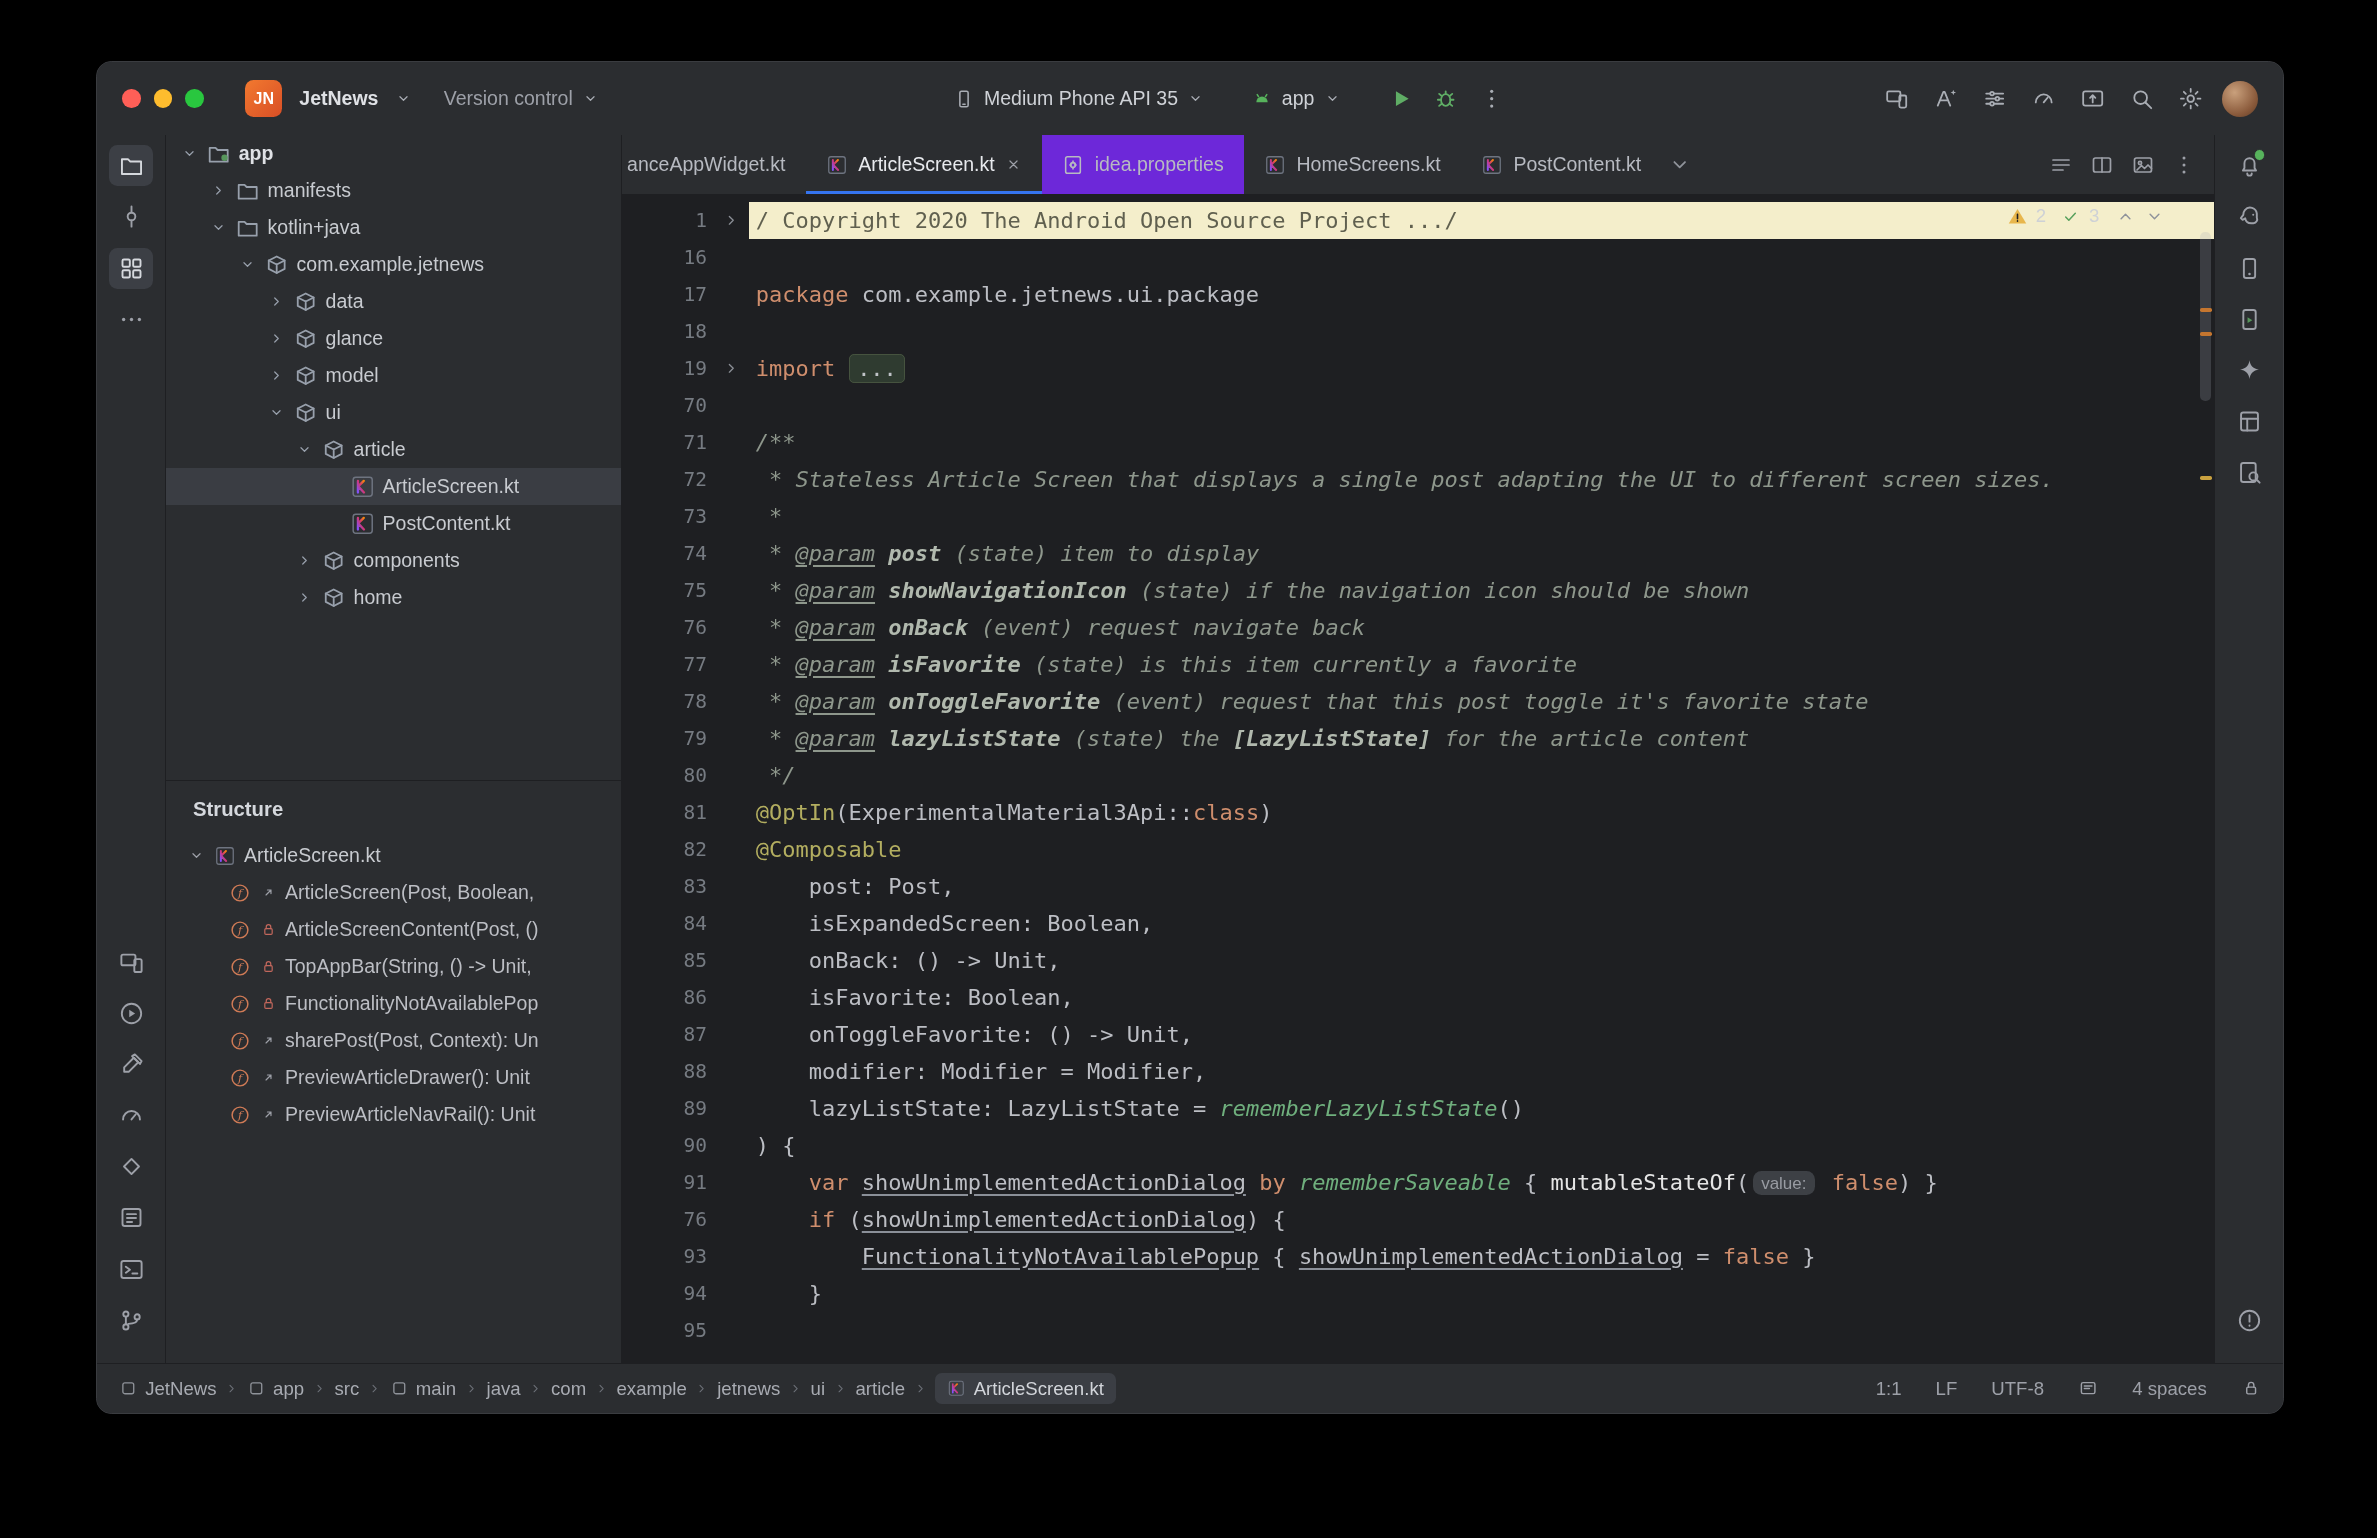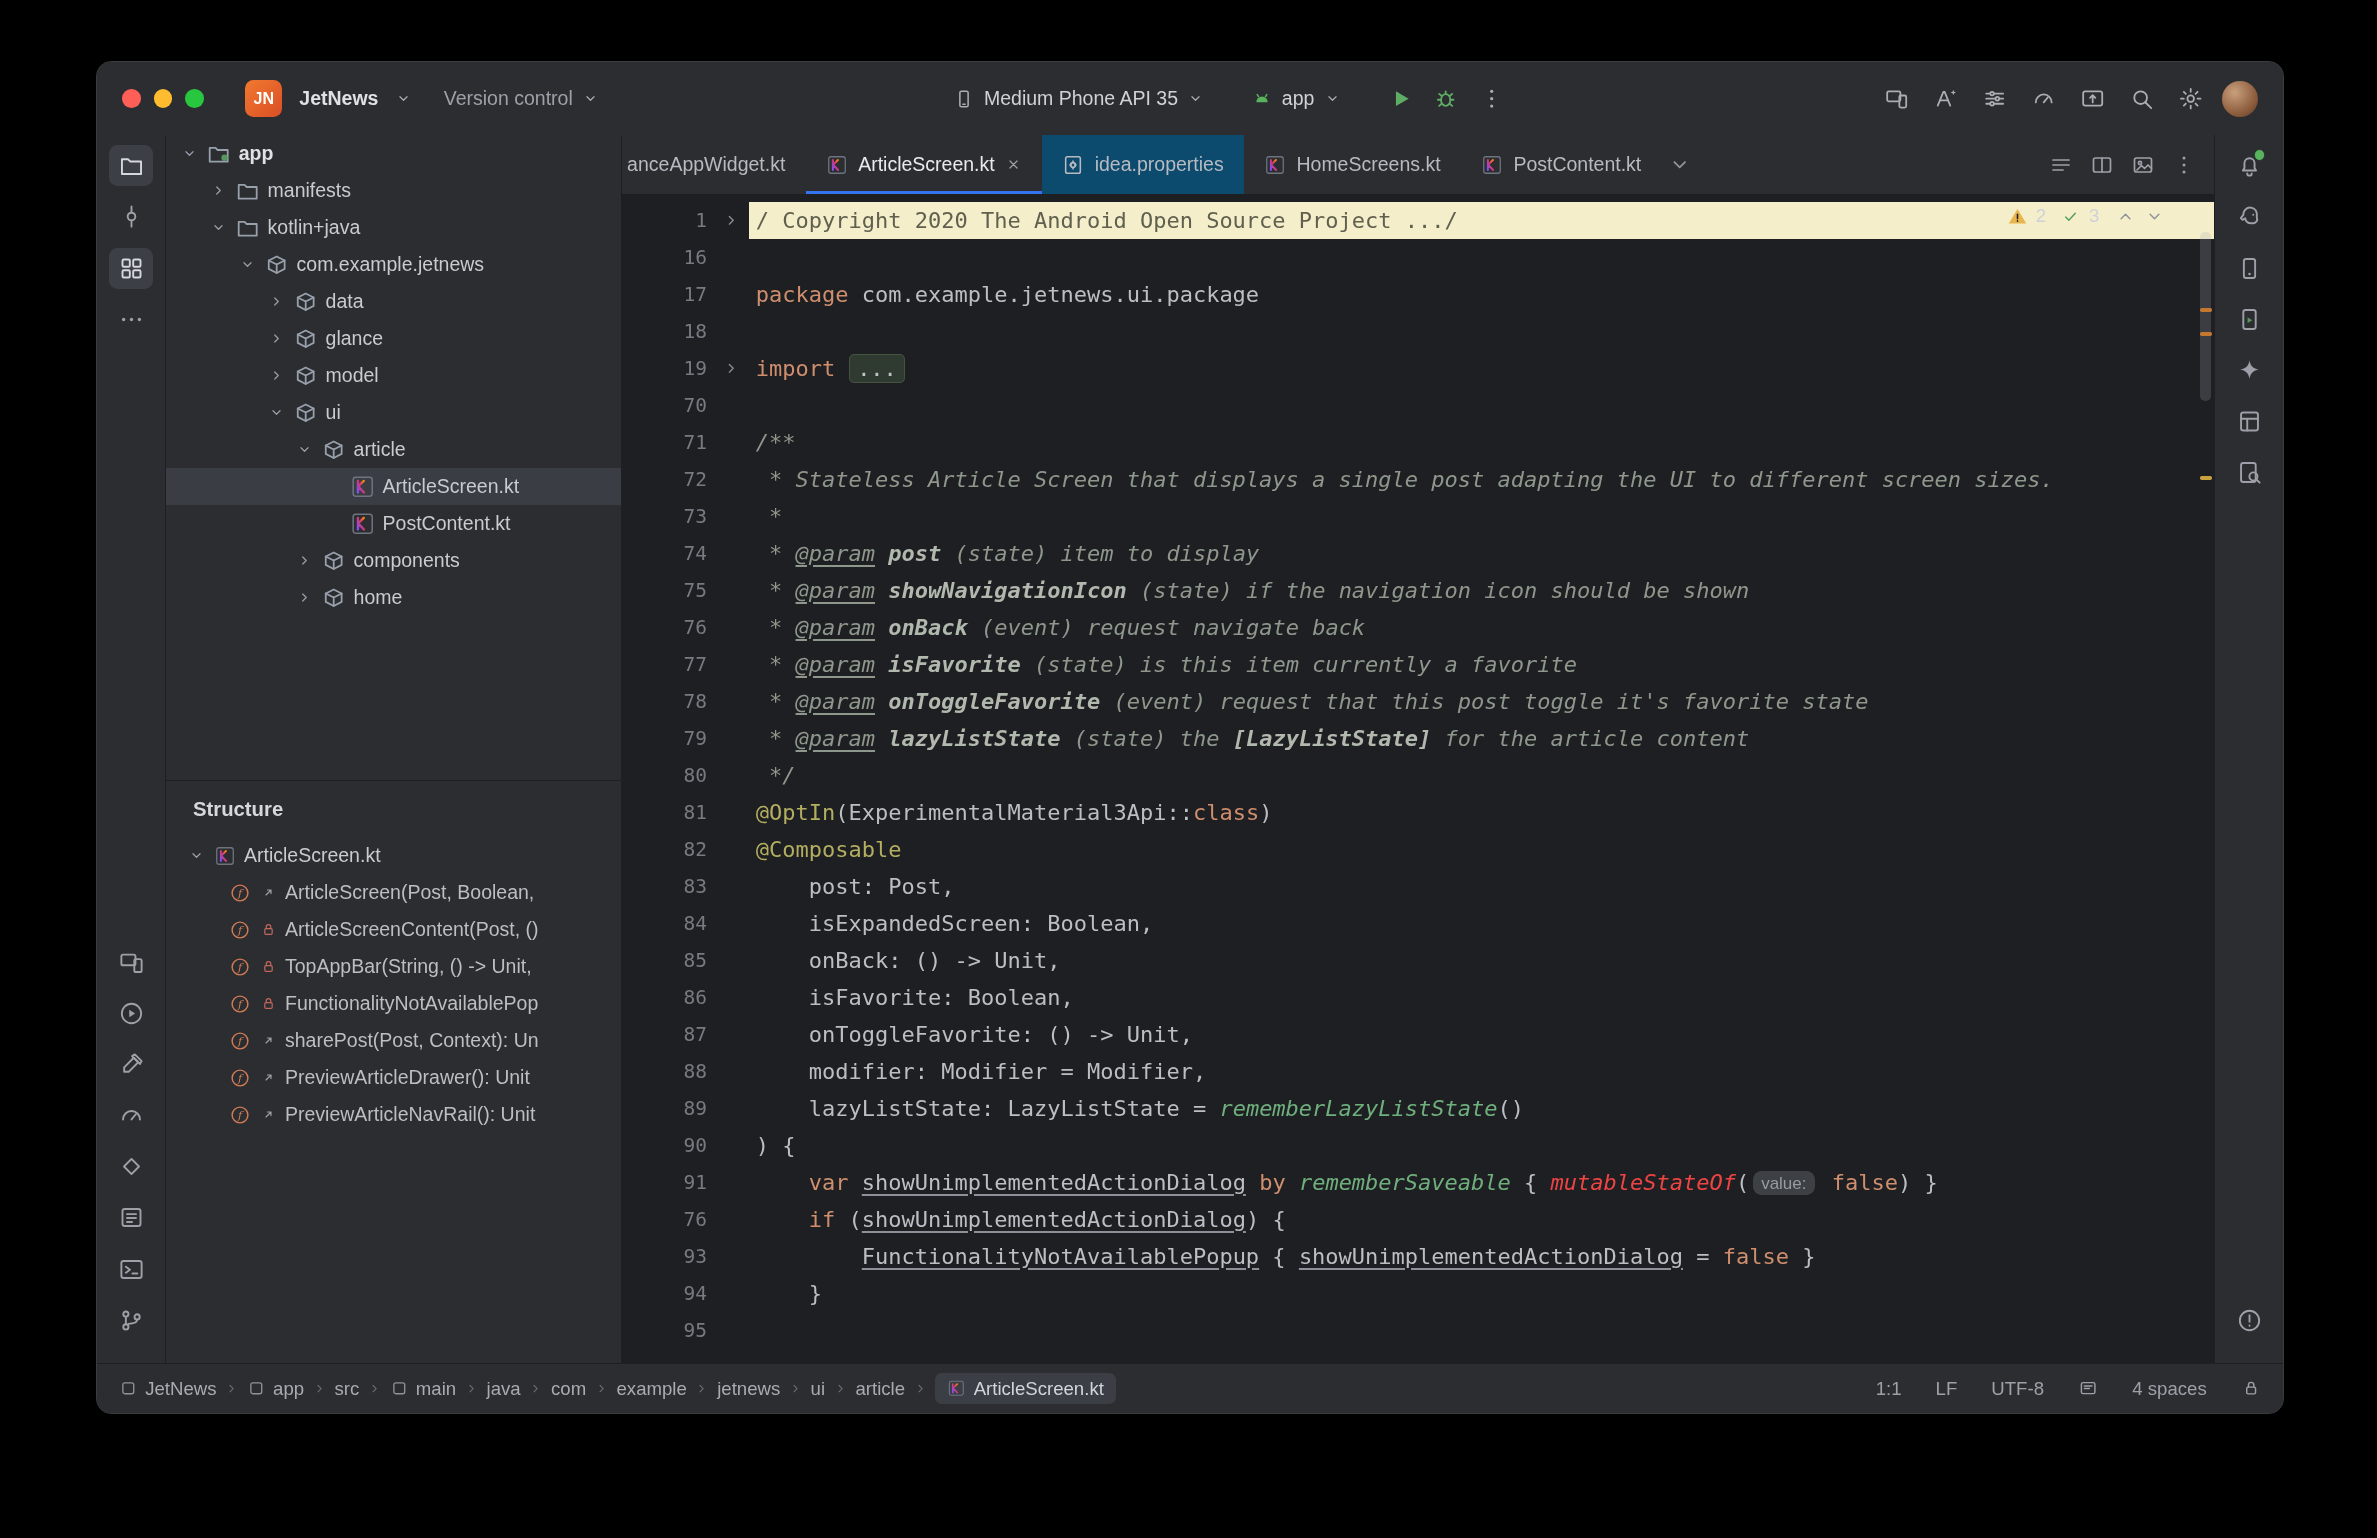--- a/index.html
+++ b/index.html
@@ -67,42 +67,42 @@
   .vis-pub{color:#9DA0A8;}
   
   .editor-zone{flex:1;min-width:0;display:flex;flex-direction:column;background:#1E1F22;}
   .tabbar{height:59px;flex:0 0 59px;background:#2B2D30;border-bottom:0.8px solid #1E1F22;
           display:flex;align-items:stretch;overflow:hidden;}
   .tab{display:flex;align-items:center;gap:10.2px;padding:0 20.3px;color:#B7BAC1;position:relative;white-space:nowrap;}
   .tab .ic{width:22px;height:22px;}
   .tab .tab-close{width:17px;height:17px;color:#9DA0A8;}
   .tab.active{color:#E8EAEE;}
   .tab.active::after{content:"";position:absolute;left:0;right:0;bottom:0;height:3.4px;background:#3574F0;}
-  .tab.warn{background:#0c4a6e;}
+  .tab.warn{background:#6d28d9;}
   .tab.clipped{padding-left:5.1px;}
   .hidden-tabs{align-self:center;}
   .tabbar-right{margin-left:auto;display:flex;align-items:center;gap:6.8px;padding-right:13.5px;}
   .tabbar-right .tb-btn{width:34px;height:34px;color:#9DA0A8;}
   .tabbar-right .tb-btn .ic{width:24px;height:24px;}
   .editor-body{flex:1;position:relative;display:flex;min-height:0;overflow:hidden;}
   .gutter{width:127px;flex:0 0 127px;padding-top:6.8px;}
   .g-row{height:37px;display:flex;align-items:center;justify-content:flex-end;padding-right:42px;position:relative;
          color:#767B82;font-family:"DejaVu Sans Mono",monospace;font-size:19.5px;}
   .fold-arrow{position:absolute;right:8.5px;width:18.6px;height:18.6px;color:#8A8E95;}
   .code{flex:1;min-width:0;padding-top:6.8px;font-family:"DejaVu Sans Mono",monospace;font-size:22px;}
   .code-line{height:37px;line-height:37px;white-space:pre;padding-left:6.8px;}
   .code-line.cream{background:#F4EECB;}
   .tk-d{color:#BCBEC4}
   .tk-k{color:#CF8E6D}
   .tk-c{color:#8E978C;font-style:italic}
   .tk-t{color:#8E978C;font-style:italic;text-decoration:underline;text-underline-offset:4.2px;}
   .tk-b{color:#B1B9AE;font-style:italic;font-weight:700}
   .tk-a{color:#B3AE60}
   .tk-g{color:#6FAF7D;font-style:italic}
-  .tk-i{color:#ef4444;font-style:italic}
+  .tk-i{color:#e5e5e5;}
   .tk-u{color:#BCBEC4;text-decoration:underline;text-underline-offset:4.2px;text-decoration-color:#8B9099;}
   .tk-M{color:#60604F}
   .tk-h{background:#3D4045;color:#989BA2;border-radius:8.5px;padding:2.5px 8.5px;margin:0 3.4px;
         font-family:"Liberation Sans",sans-serif;font-size:17px;vertical-align:1.7px;}
   .tk-F{background:#2F3B30;border:0.8px solid #46533F;border-radius:5.1px;padding:0.8px 7.6px;color:#C0C3C8;}
   .inspections{position:absolute;top:10.2px;right:49px;display:flex;align-items:center;gap:7.6px;
                color:#CED1D6;font-size:18.6px;}
   .inspections .ic{width:21px;height:21px;}
   .ok-green{color:#57A05C;}
   .scroll-col{position:absolute;right:0;top:0;bottom:0;width:18.6px;}

